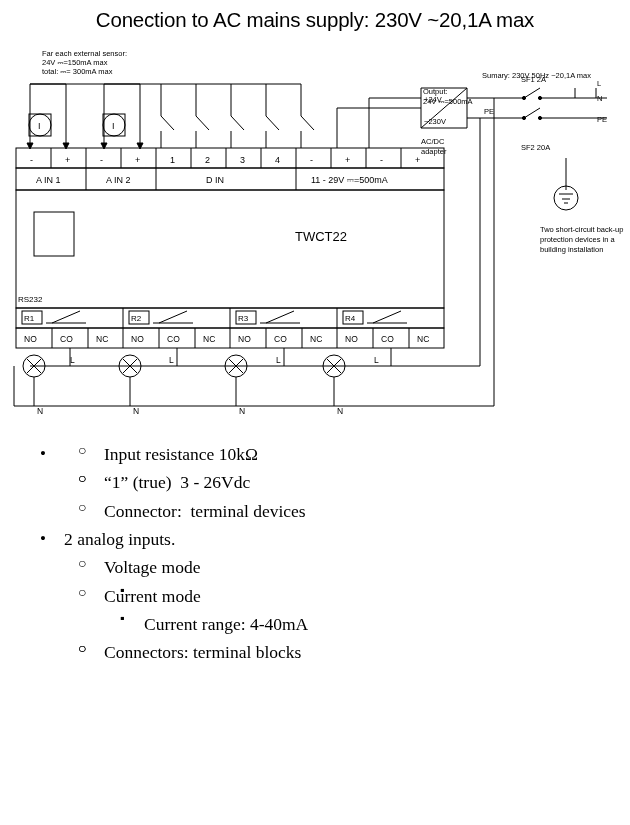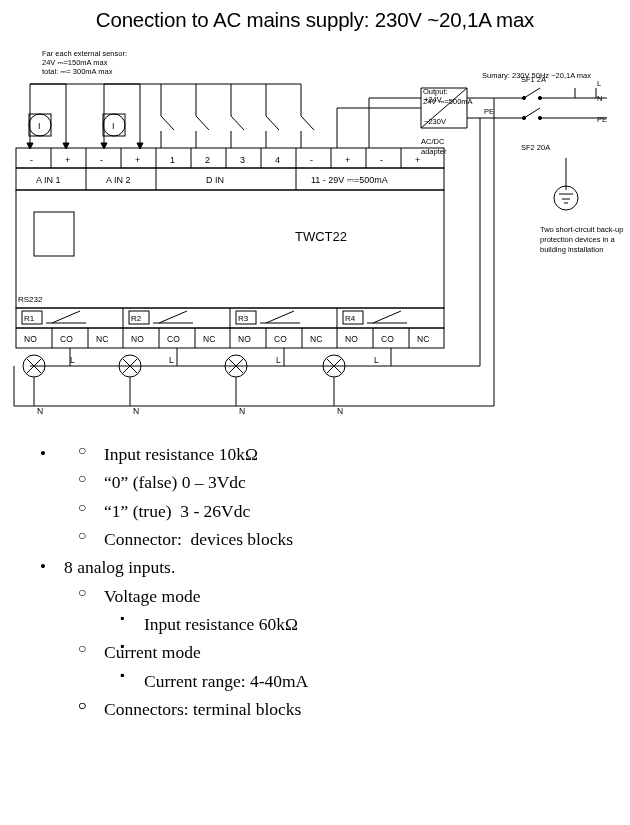--- a/index.html
+++ b/index.html
@@ -400,44 +400,42 @@
 
       <li class="bullet1">
         <span class="marker">•</span>
         <ul class="lvl2">
           <li class="bullet2">
             <span class="marker">○</span>
             <span class="txt">Input resistance 10kΩ</span>
           </li>
           <li class="bullet2">
             <span class="marker">○</span>
-            <span class="txt">“0” (false) 0 – 3Vdc</span>
           </li>
           <li class="bullet2">
             <span class="marker">○</span>
             <span class="txt">“1” (true)  3 - 26Vdc</span>
           </li>
           <li class="bullet2">
             <span class="marker">○</span>
-            <span class="txt">Connector:  devices blocks</span>
+            <span class="txt">Connector:  terminal devices</span>
           </li>
         </ul>
       </li>
 
       <li class="bullet1">
         <span class="marker">•</span>
-        <span class="txt">8 analog inputs.</span>
+        <span class="txt">2 analog inputs.</span>
         <ul class="lvl2">
           <li class="bullet2">
             <span class="marker">○</span>
             <span class="txt">Voltage mode</span>
             <ul class="lvl3">
               <li class="bullet3">
                 <span class="marker">▪</span>
-                <span class="txt">Input resistance 60kΩ</span>
               </li>
               <li class="bullet3">
                 <span class="marker">▪</span>
               </li>
             </ul>
           </li>
           <li class="bullet2">
             <span class="marker">○</span>
             <span class="txt">Current mode</span>
             <ul class="lvl3">

